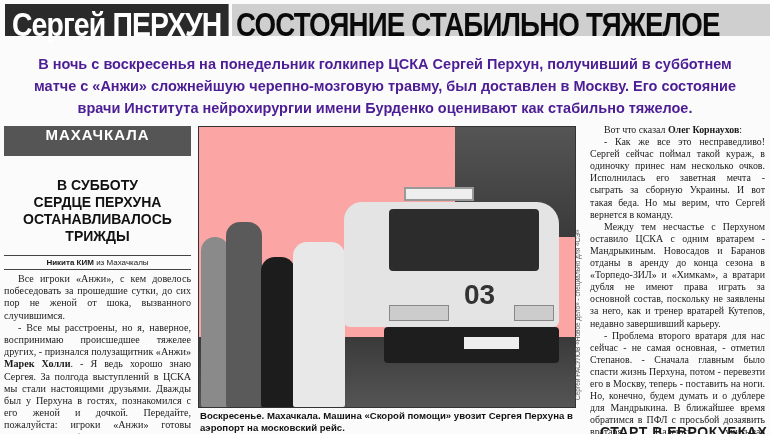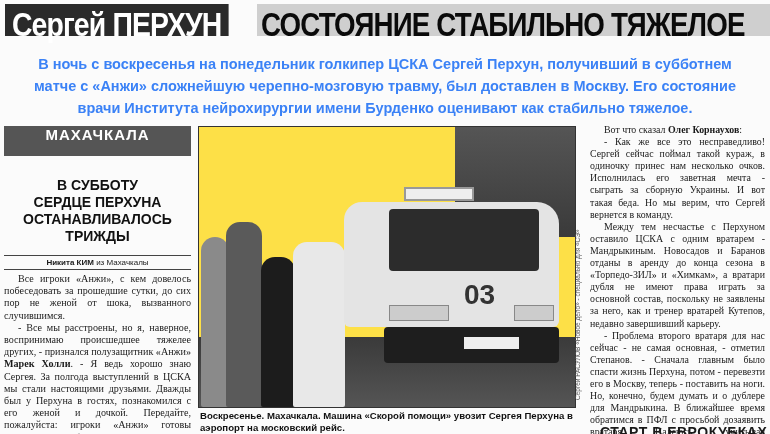--- a/index.html
+++ b/index.html
@@ -1,39 +1,39 @@
 <!DOCTYPE html>
 <html><head>
 <meta charset="utf-8">
 <style>
   * { box-sizing: border-box; margin: 0; padding: 0; }
   html, body { width: 770px; height: 434px; overflow: hidden; background: #fbfbfb; }
   body { position: relative; font-family: "Liberation Serif", serif; color: #1a1a1a; }
 
-  .headline { position: absolute; top: 4px; left: 5px; width: 761px; height: 32px; display: flex; gap: 25px; }
+  .headline { position: absolute; top: 4px; left: 5px; width: 761px; height: 32px; display: flex; }
   .hl-name { background: #2a2a2a; color: #fff; font-family: "Liberation Sans", sans-serif; font-weight: bold;
              font-size: 33px; line-height: 42px; padding: 0 8px; letter-spacing: -1px; transform: scaleX(0.86); transform-origin: left; width: 278px; white-space: nowrap; }
   .hl-title { background: #cfcfcf; color: #0a0a0a; font-family: "Liberation Sans", sans-serif; font-weight: bold;
               font-size: 33px; line-height: 42px; padding-left: 4px; flex: 1; white-space: nowrap; letter-spacing: -1px; margin-left: -33px; }
   .hl-title span { display: inline-block; transform: scaleX(0.84); transform-origin: left; }
 
   .lead { position: absolute; top: 53px; left: 10px; width: 750px; text-align: center;
-          font-family: "Liberation Sans", sans-serif; font-weight: bold; font-size: 14.5px; line-height: 22px; color: #3b82f6; }
+          font-family: "Liberation Sans", sans-serif; font-weight: bold; font-size: 14.5px; line-height: 22px; color: #4c1d95; }
 
   .left-col { position: absolute; top: 126px; left: 4px; width: 187px; }
   .rubric { background: #555; color: #fff; font-family: "Liberation Sans", sans-serif; font-weight: bold; font-size: 15px;
             text-align: center; height: 30px; line-height: 18px; letter-spacing: 1px; }
   .sub-head { font-family: "Liberation Sans", sans-serif; font-weight: bold; text-align: center; font-size: 14px; line-height: 17px; margin-top: 21px; color: #111; }
   .byline { border-top: 1.5px solid #444; border-bottom: 1.5px solid #444; margin-top: 10px; padding: 2px 0;
             font-family: "Liberation Sans", sans-serif; font-size: 8px; text-align: center; }
   .byline b { font-weight: bold; }
   .body-text { font-size: 10.1px; line-height: 12.2px; text-align: justify; margin-top: 3px; }
   .body-text p { text-indent: 14px; }
 
-  .photo { position: absolute; top: 126px; left: 198px; width: 378px; height: 282px; background: #fde047; overflow: hidden; border: 1px solid #333; }
+  .photo { position: absolute; top: 126px; left: 198px; width: 378px; height: 282px; background: #fca5a5; overflow: hidden; border: 1px solid #333; }
   .photo .wall { position: absolute; right: 0; top: 0; width: 120px; height: 110px; background: linear-gradient(#555, #3a3a3a); }
   .photo .ground { position: absolute; left: 0; bottom: 0; width: 100%; height: 70px; background: linear-gradient(#3a3a3a, #555); }
   .van { position: absolute; left: 145px; top: 60px; width: 215px; height: 180px; }
   .van-roof { position: absolute; left: 60px; top: 0; width: 70px; height: 14px; background: #eee; border: 2px solid #999; }
   .van-body { position: absolute; left: 0; top: 15px; width: 215px; height: 125px; background: #e4e4e4; border-radius: 18px 22px 6px 6px; }
   .van-windshield { position: absolute; left: 45px; top: 22px; width: 150px; height: 62px; background: #2c2c2c; border-radius: 4px; }
   .van-number { position: absolute; left: 120px; top: 92px; font-family: "Liberation Sans", sans-serif; font-weight: bold; font-size: 28px; color: #333; }
   .van-bumper { position: absolute; left: 40px; top: 140px; width: 175px; height: 36px; background: #1e1e1e; border-radius: 4px; }
   .van-plate { position: absolute; left: 120px; top: 150px; width: 55px; height: 12px; background: #eee; }
   .van-light { position: absolute; top: 118px; height: 16px; background: #ccc; border: 1px solid #888; }

